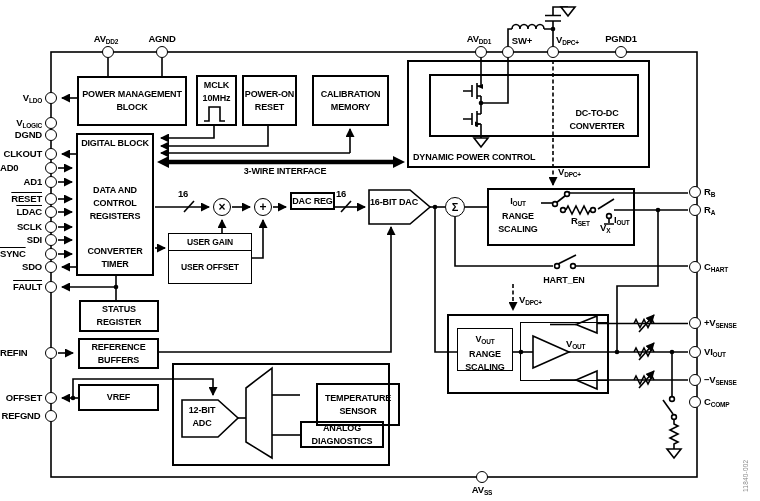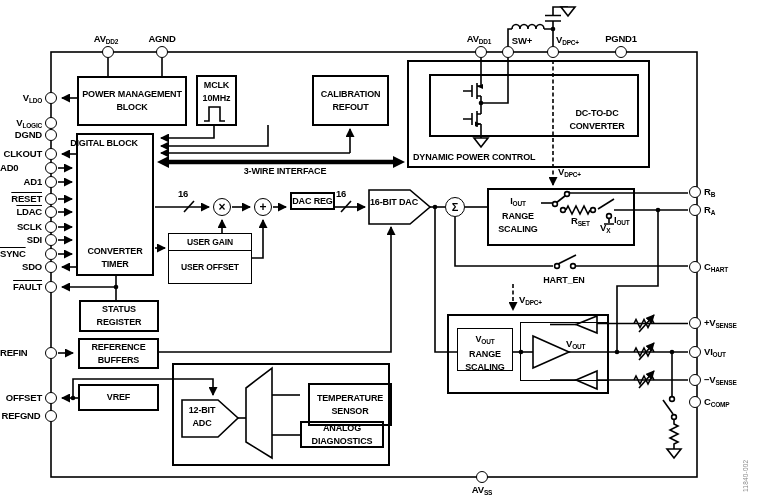--- a/index.html
+++ b/index.html
@@ -192,31 +192,35 @@
       <circle cx="521" cy="352" r="2.3"></circle>
     </g>
   </g>
 </svg>
 
 <div class="box flexc" style="left:77px;top:76px;width:110px;height:50px">
   <span class="lbl" style="position:static">POWER MANAGEMENT BLOCK</span>
 </div>
 <div class="box" style="left:196px;top:75px;width:41px;height:51px"></div>
 <div class="lbl" style="left:196px;top:79px;width:41px">MCLK 10MHz</div>
+<div class="box flexc" style="left:242px;top:75px;width:55px;height:51px">
+  <span class="lbl" style="position:static">POWER-ON RESET</span>
+</div>
 <div class="box flexc" style="left:312px;top:75px;width:77px;height:51px">
-  <span class="lbl" style="position:static">CALIBRATION REFOUT</span>
+  <span class="lbl" style="position:static">CALIBRATION MEMORY</span>
 </div>
 
 <div class="box" style="left:407px;top:60px;width:243px;height:108px"></div>
 <div class="box" style="left:429px;top:74px;width:210px;height:63px"></div>
 <div class="lbl" style="left:558px;top:107px;width:78px">DC-TO-DC CONVERTER</div>
 <div class="lbl tl" style="left:413px;top:151px;width:240px">DYNAMIC POWER CONTROL</div>
 
 <div class="box" style="left:76px;top:133px;width:78px;height:143px"></div>
-<div class="lbl" style="left:65px;top:137px;width:78px">DIGITAL BLOCK</div>
+<div class="lbl" style="left:76px;top:137px;width:78px">DIGITAL BLOCK</div>
+<div class="lbl" style="left:78px;top:184px;width:74px">DATA AND CONTROL REGISTERS</div>
 <div class="lbl" style="left:76px;top:245px;width:78px">CONVERTER TIMER</div>
 
 <div class="box thin flexc" style="left:168px;top:233px;width:84px;height:18px">
   <span class="lbl sm" style="position:static">USER GAIN</span>
 </div>
 <div class="box thin flexc" style="left:168px;top:250px;width:84px;height:34px">
   <span class="lbl sm" style="position:static">USER OFFSET</span>
 </div>
 
 <div class="box flexc" style="left:290px;top:192px;width:45px;height:18px">
@@ -229,21 +233,21 @@
 </div>
 <div class="box flexc" style="left:78px;top:338px;width:81px;height:31px">
   <span class="lbl" style="position:static">REFERENCE BUFFERS</span>
 </div>
 <div class="box flexc" style="left:78px;top:384px;width:81px;height:27px">
   <span class="lbl" style="position:static">VREF</span>
 </div>
 
 <div class="box" style="left:172px;top:363px;width:218px;height:103px"></div>
 <div class="lbl" style="left:180px;top:404px;width:44px">12-BIT ADC</div>
-<div class="box flexc" style="left:308px;top:383px;width:84px;height:43px">
+<div class="box flexc" style="left:316px;top:383px;width:84px;height:43px">
   <span class="lbl" style="position:static">TEMPERATURE SENSOR</span>
 </div>
 <div class="box flexc" style="left:300px;top:421px;width:84px;height:27px">
   <span class="lbl" style="position:static">ANALOG DIAGNOSTICS</span>
 </div>
 
 <div class="box" style="left:487px;top:188px;width:148px;height:58px"></div>
 <div class="lbl" style="left:489px;top:195px;width:58px">
   <span><span>I</span><sub>OUT</sub></span>
   <div>RANGE SCALING</div>

